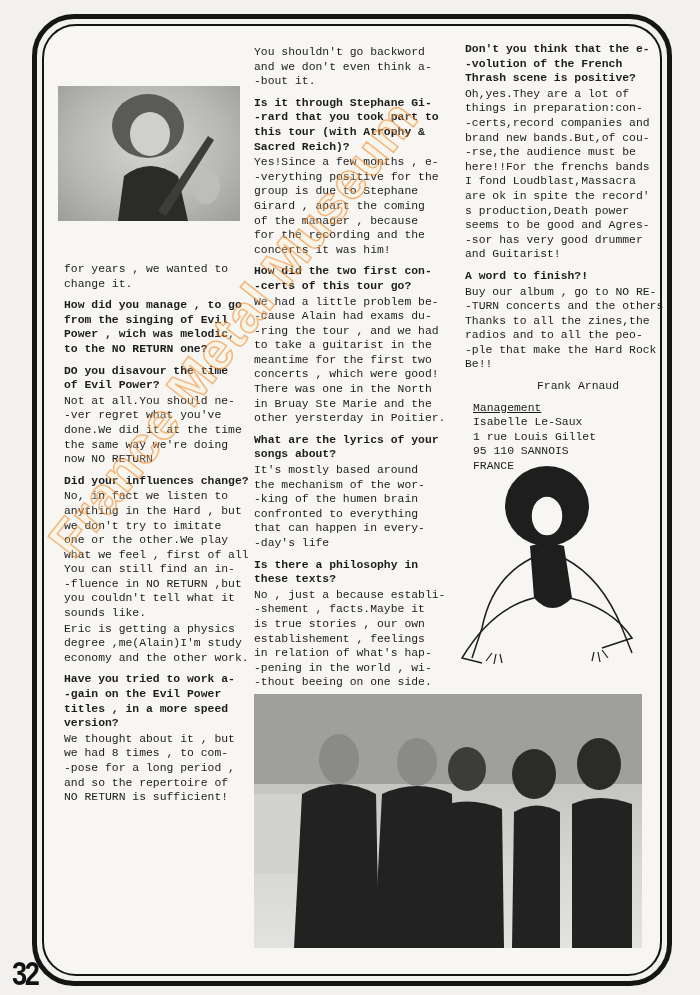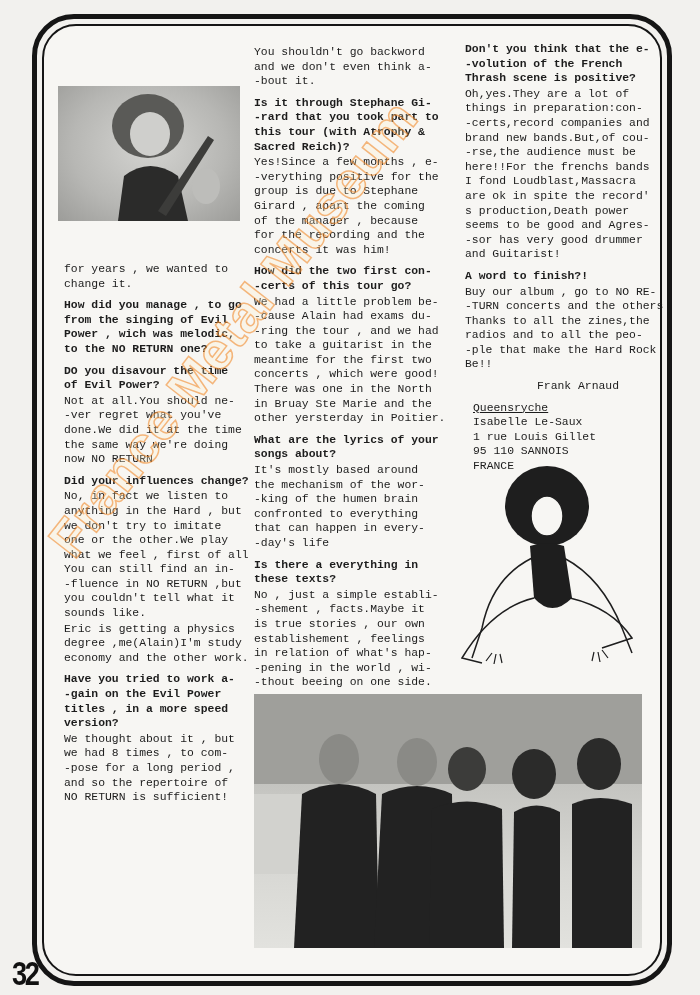--- a/index.html
+++ b/index.html
@@ -136,23 +136,23 @@
 in Bruay Ste Marie and the
 other yersterday in Poitier.</p>
   <p class="q">What are the lyrics of your
 songs about?</p>
   <p style="margin-top:-6px">It's mostly based around
 the mechanism of the wor-
 -king of the humen brain
 confronted to everything
 that can happen in every-
 -day's life</p>
-  <p class="q">Is there a everything in
+  <p class="q">Is there a philosophy in
 these texts?</p>
-  <p style="margin-top:-6px">No , just a simple establi-
+  <p style="margin-top:-6px">No , just a because establi-
 -shement , facts.Maybe it
 is true stories , our own
 establishement , feelings
 in relation of what's hap-
 -pening in the world , wi-
 -thout beeing on one side.</p>
 </div>
 
 <div class="col col3">
   <p class="q">Don't you think that the e-
@@ -172,21 +172,21 @@
 and Guitarist!</p>
   <p class="q">A word to finish?!</p>
   <p style="margin-top:-6px">Buy our album , go to NO RE-
 -TURN concerts and the others
 Thanks to all the zines,the
 radios and to all the peo-
 -ple that make the Hard Rock
 Be!!</p>
   <p class="sig">Frank Arnaud</p>
   <div class="mgmt">
-    <span class="label">Queensryche</span>
+    <span class="label">Management</span>
     <span>Isabelle Le-Saux</span>
     <span>1 rue Louis Gillet</span>
     <span>95 110 SANNOIS</span>
     <span>FRANCE</span>
   </div>
 </div>
 
 <div class="photo drawing">
   <svg width="200" height="225" viewBox="0 0 200 225">
     <ellipse cx="95" cy="48" rx="42" ry="40" fill="#1e1e1e"></ellipse>

